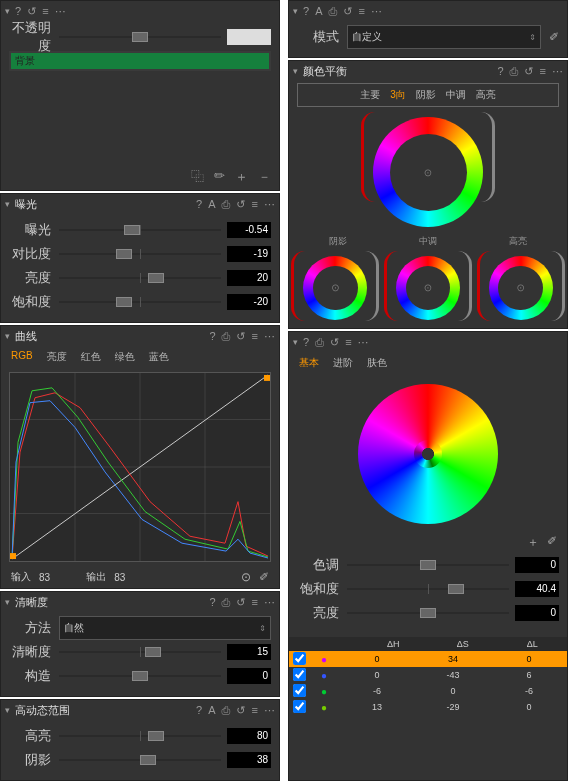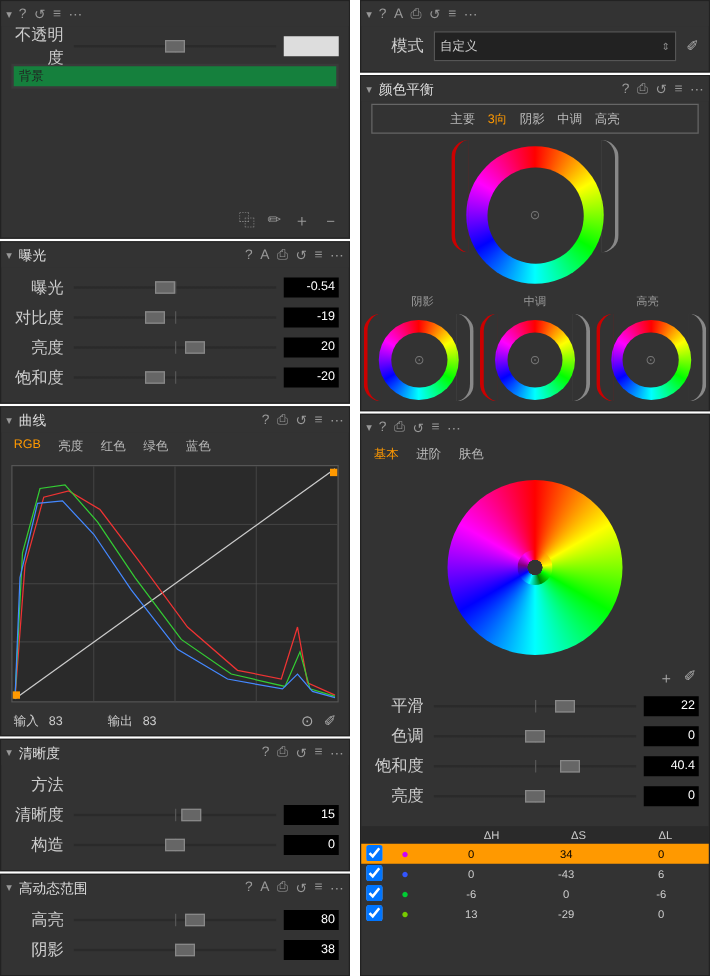--- a/index.html
+++ b/index.html
@@ -197,20 +197,23 @@
         <span>?</span>
         <span>⎙</span>
         <span>↺</span>
         <span>≡</span>
         <span>⋯</span>
       </div>
     </div>
     <div class="panel-bd">
       <div class="row">
         <div class="rlabel">方法</div>
+        <div class="select">
+            <span>自然</span>
+          </div>
       </div>
       <div id="clar-rows">
           <div class="row">
     <div class="rlabel">清晰度</div>
     <div class="slider">
               <div class="thumb" style="left:58%"></div>
             </div>
     <div class="numbox">15</div>
   </div>
           <div class="row">
@@ -360,27 +363,20 @@
         <div class="wheel-ring">
             <div class="wheel-inner" style="width:20%;height:20%"></div>
           </div>
       </div>
     </div>
     <div class="picker-row">
       <span class="dropper">＋</span>
       <span class="dropper" style="margin-left:8px">✐</span>
     </div>
     <div class="panel-bd" style="padding-top:0" id="ce-rows">
-        <div class="row">
-    <div class="rlabel">平滑</div>
-    <div class="slider">
-            <div class="thumb" style="left:65%"></div>
-          </div>
-    <div class="numbox">22</div>
-  </div>
         <div class="row">
     <div class="rlabel">色调</div>
     <div class="slider">
             <div class="thumb" style="left:50%"></div>
           </div>
     <div class="numbox">0</div>
   </div>
         <div class="row">
     <div class="rlabel">饱和度</div>
     <div class="slider">

